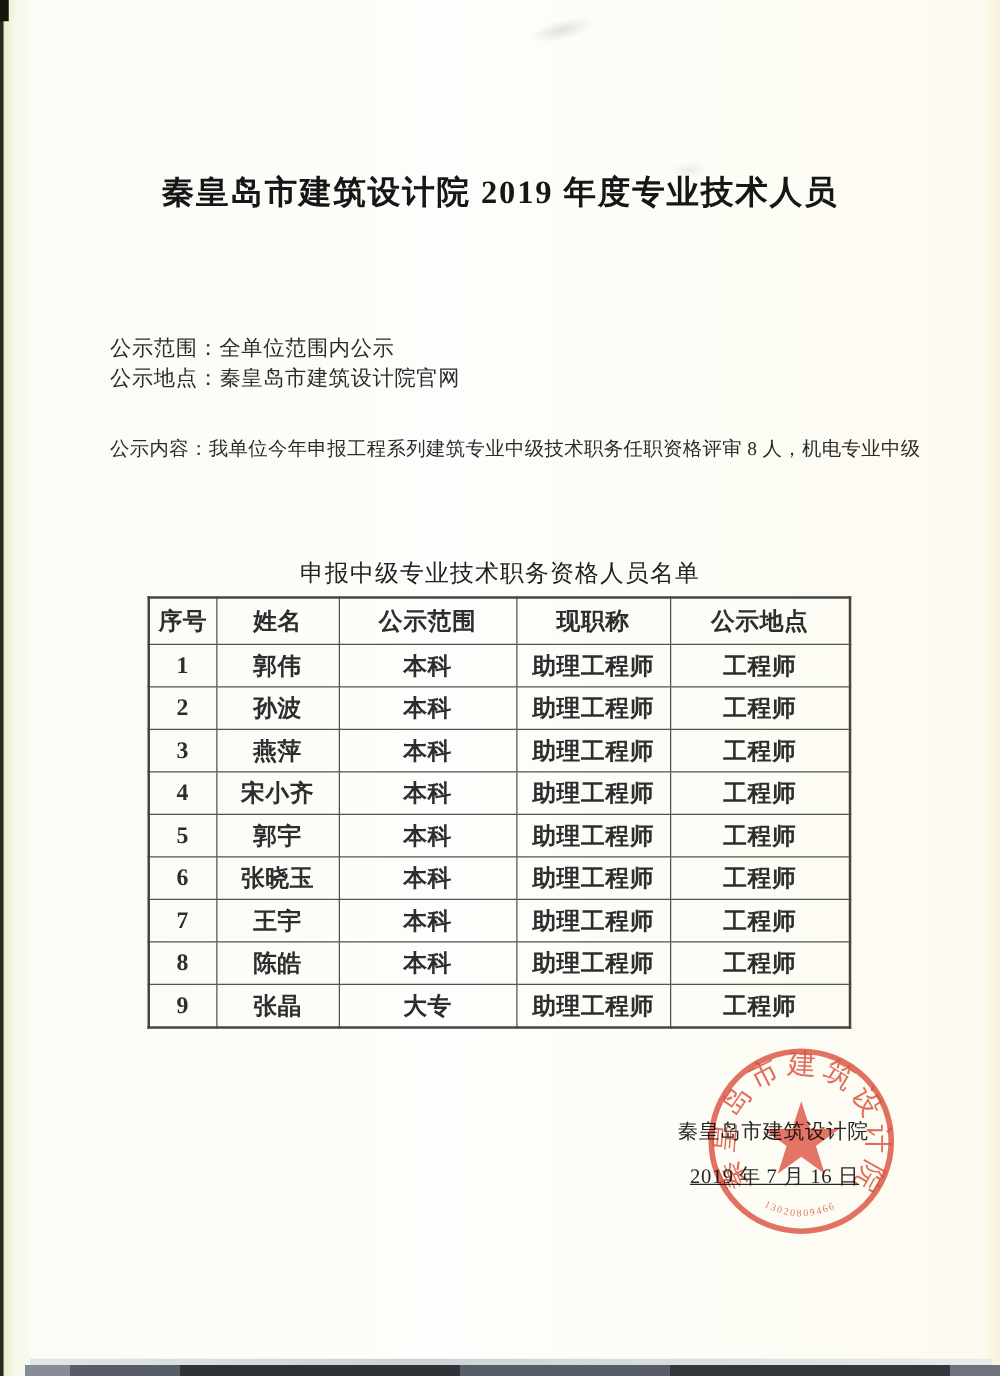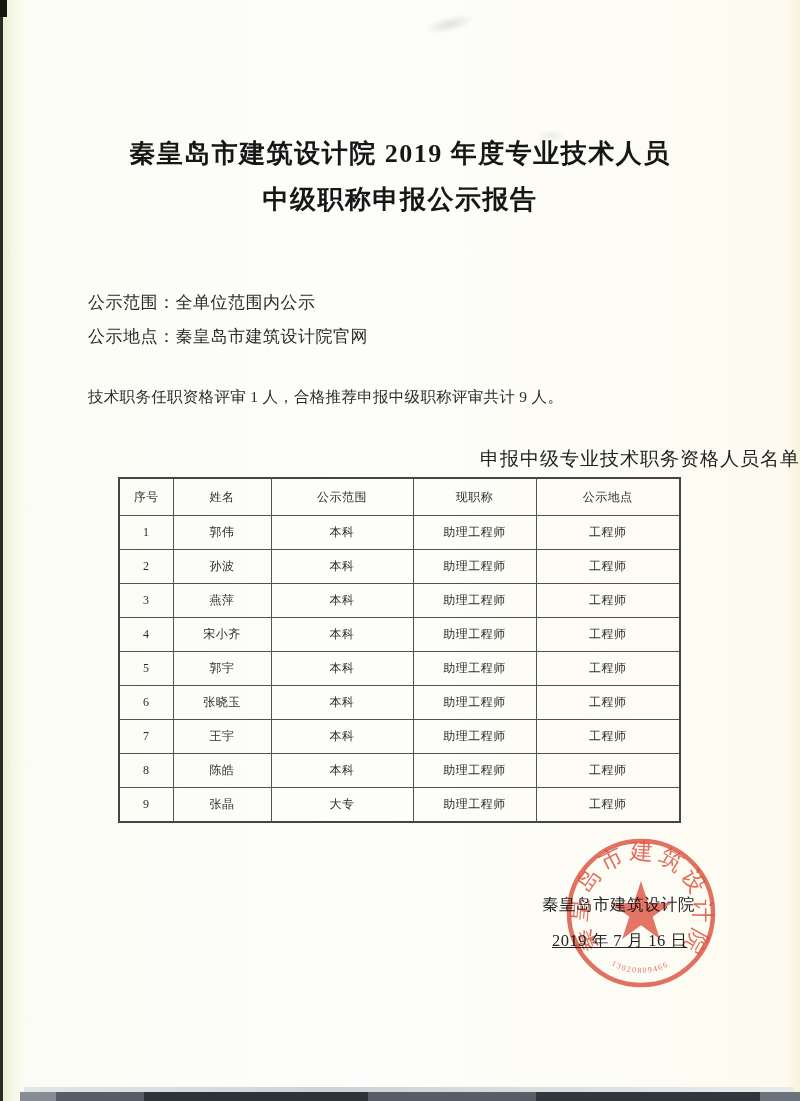--- a/index.html
+++ b/index.html
@@ -21,32 +21,32 @@
     background:linear-gradient(90deg,rgba(255,255,255,0) 0 2.5%,#868d94 2.5% 7%,#575e67 7% 18%,
     #2e333a 18% 46%,#575e67 46% 67%,#32373e 67% 95%,#6c737c 95%);}
   .smudge-a{position:absolute;left:424px;top:16px;width:52px;height:16px;transform:rotate(-14deg);
     background:radial-gradient(closest-side,rgba(125,130,136,.22),rgba(125,130,136,0));}
   .smudge-b{position:absolute;left:536px;top:130px;width:30px;height:12px;
     background:radial-gradient(closest-side,rgba(130,135,140,.14),rgba(130,135,140,0));}
 
   
   .title{position:absolute;top:131px;left:0;width:100%;text-align:center;
     font-size:26px;font-weight:bold;color:#161616;line-height:46px;letter-spacing:1.5px;}
-  .scope{position:absolute;left:88px;top:267px;font-size:17px;letter-spacing:.5px;margin-top:24px;}
+  .scope{position:absolute;left:88px;top:267px;font-size:17px;letter-spacing:.5px;}
   .time{position:absolute;left:365px;top:267px;font-size:17px;letter-spacing:.5px;}
-  .location{position:absolute;left:88px;top:325px;font-size:17px;letter-spacing:.5px;}
+  .location{position:absolute;left:88px;top:291px;font-size:17px;letter-spacing:.5px;}
   .content-l1{position:absolute;left:88px;top:349px;font-size:15.5px;letter-spacing:.3px;white-space:nowrap;}
   .content-l2{position:absolute;left:88px;top:387px;font-size:15.5px;letter-spacing:.3px;white-space:nowrap;}
 
-  .table-title{position:absolute;top:446px;left:0;width:100%;text-align:right;
+  .table-title{position:absolute;top:446px;left:0;width:100%;text-align:center;
     font-size:19px;letter-spacing:1px;color:#222;}
   table.tbl{position:absolute;left:118px;top:477px;border-collapse:collapse;table-layout:fixed;
     border:2px solid #454545;}
   .tbl th,.tbl td{border:1px solid #525252;text-align:center;vertical-align:middle;
-    font-weight:normal;font-size:12px;padding:0;color:#2d2d2d;letter-spacing:.5px;}
+    font-weight:bold;font-size:19px;padding:0;color:#2d2d2d;letter-spacing:.5px;}
   .tbl thead th{height:36px;}
   .tbl tbody td{height:33px;}
 
   .sig-org{position:absolute;left:542px;top:894px;font-size:16.5px;letter-spacing:.5px;color:#262626;}
   .sig-date{position:absolute;left:552px;top:930px;font-size:16.5px;letter-spacing:.5px;color:#262626;text-decoration:underline;}
 
   .stamp{position:absolute;left:548px;top:820px;mix-blend-mode:multiply;opacity:.9;}
   .stamp text{font-family:"Liberation Serif","DejaVu Serif",serif;}
 </style>
 </head>
@@ -56,30 +56,29 @@
 
   <div class="edge-left-dark"></div>
   <div class="edge-left-tint"></div>
   <div class="corner-mark"></div>
   <div class="edge-right-tint"></div>
   <div class="smudge-a"></div>
   <div class="smudge-b"></div>
 
   <div class="title">
     <div>秦皇岛市建筑设计院 2019 年度专业技术人员</div>
-    <div>中级职称申报公示报告</div>
   </div>
 
   <div class="scope"><span>公示范围：</span><span>全单位范围内公示</span></div>
 
 
   <div class="location"><span>公示地点：</span><span>秦皇岛市建筑设计院官网</span></div>
 
+  <div class="content-l1"><span>公示内容：</span><span>我单位今年申报工程系列建筑专业中级技术职务任职资格评审 8 人，机电专业中级</span></div>
 
-  <div class="content-l2">技术职务任职资格评审 1 人，合格推荐申报中级职称评审共计 9 人。</div>
 
   <div class="table-title">申报中级专业技术职务资格人员名单</div>
 
   <table class="tbl">
     <colgroup>
       <col style="width:54px">
         <col style="width:98px">
         <col style="width:142px">
       <col style="width:123px">
         <col style="width:144px">

